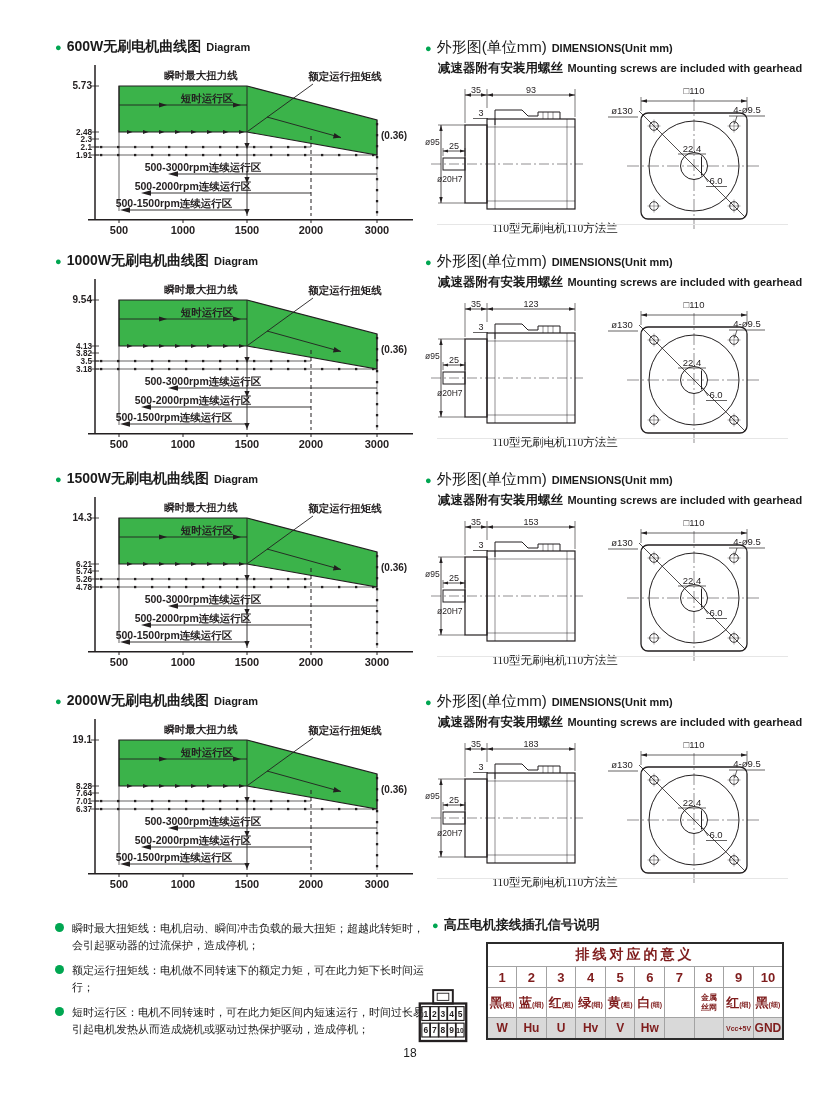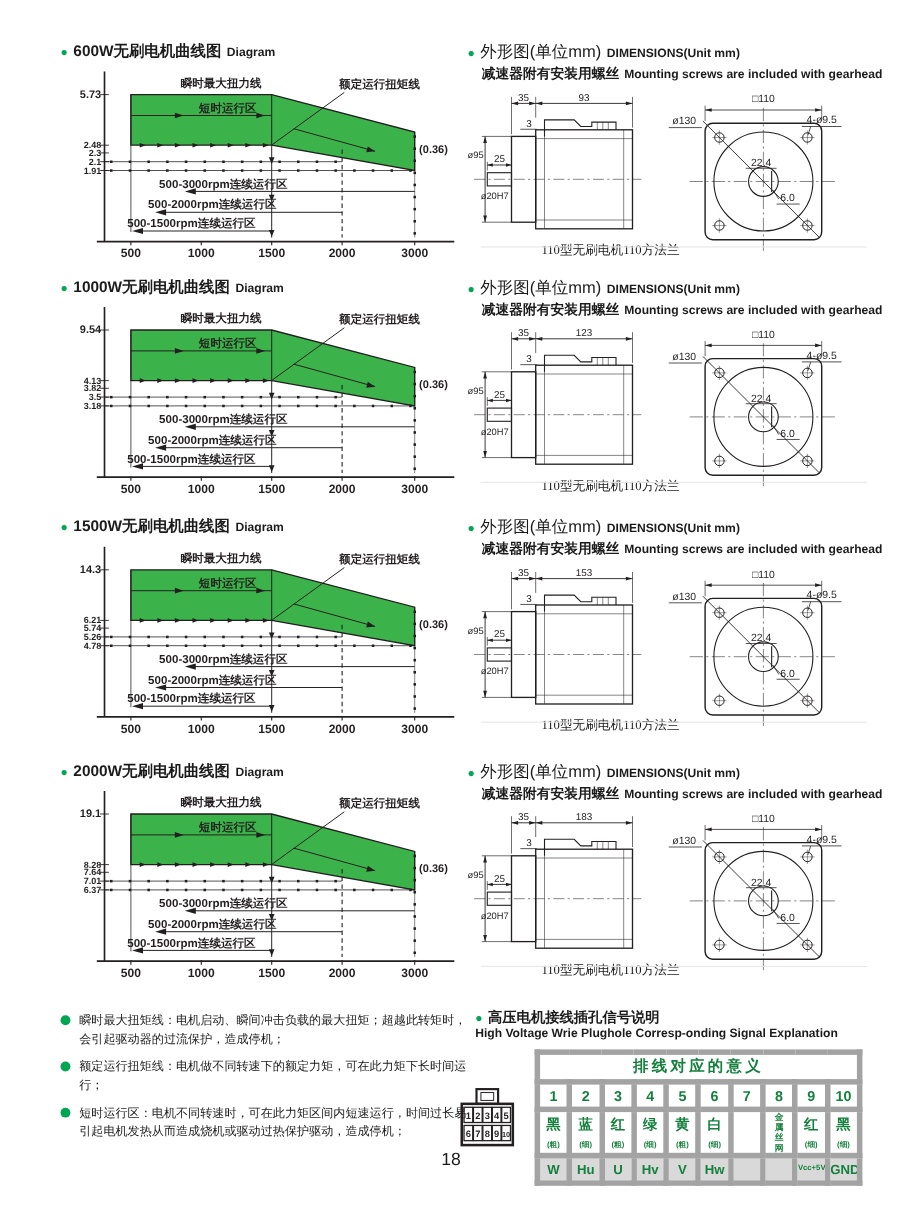--- a/index.html
+++ b/index.html
@@ -24,30 +24,30 @@
   .notes{position:absolute;left:55px;top:920px;width:376px;}
   .note{position:relative;padding-left:17px;font-size:11px;line-height:1.5;margin-bottom:9px;}
   .note .bullet{position:absolute;left:0;top:3px;width:9px;height:9px;border-radius:50%;}
   .signal{position:absolute;left:418px;top:916px;width:380px;}
   .signal .sec-head{margin-left:14px;}
   .sig-cn{font-weight:bold;font-size:13px;}
   .sig-en{font-weight:bold;font-size:11px;margin-left:14px;}
   .conn{position:absolute;left:0;top:72px;}
   .sig-table{border-collapse:collapse;table-layout:fixed;width:298px;
              border:2px solid #2b2b2b;margin:8px 0 0 68px;}
-  .sig-table td{border:5px solid #a3a3a3;text-align:center;vertical-align:middle;
-                padding:0;color:#15803d;overflow:hidden;}
+  .sig-table td{border:1px solid #a3a3a3;text-align:center;vertical-align:middle;
+                padding:0;color:#7f1d1d;overflow:hidden;}
   .sig-table .tt{font-size:14px;font-weight:bold;height:22px;letter-spacing:3px;}
   .sig-table .num{font-size:13px;font-weight:bold;height:20px;}
   .sig-table .wc{height:29px;font-size:13px;font-weight:bold;}
   .sig-table .csub{font-size:7px;font-weight:bold;}
   .sig-table .mesh{font-size:8px;font-weight:bold;line-height:1.15;word-break:break-all;padding:0 5px;}
   .sig-table .sigr{font-size:12px;font-weight:bold;height:20px;background:#d9d9d9;}
   .sig-table .vcc{font-size:7px;}
-  .pagenum{position:absolute;left:0;right:0;top:1046px;text-align:center;font-size:16px;}
+  .pagenum{position:absolute;left:0;right:0;top:1046px;text-align:center;font-size:12px;}
 </style>
 </head>
 <body>
 
 <div class="page">
   <div id="rows">
       <div class="row" style="top: 38px;">
         <div class="chart-block">
           <div class="sec-head">
             <span class="dot" style="color: rgb(0, 166, 81);">●</span>
@@ -825,21 +825,20 @@
       <div class="note"><span class="bullet" style="background: rgb(0, 166, 81);"></span><span class="ntext">瞬时最大扭矩线：电机启动、瞬间冲击负载的最大扭矩；超越此转矩时，会引起驱动器的过流保护，造成停机；</span></div>
       <div class="note"><span class="bullet" style="background: rgb(0, 166, 81);"></span><span class="ntext">额定运行扭矩线：电机做不同转速下的额定力矩，可在此力矩下长时间运行；</span></div>
       <div class="note"><span class="bullet" style="background: rgb(0, 166, 81);"></span><span class="ntext">短时运行区：电机不同转速时，可在此力矩区间内短速运行，时间过长易引起电机发热从而造成烧机或驱动过热保护驱动，造成停机；</span></div>
     </div>
 
   <div class="signal">
     <div class="sec-head">
       <span class="dot" id="sigdot" style="color: rgb(0, 166, 81);">●</span>
       <span class="sig-cn">高压电机接线插孔信号说明</span>
     </div>
-    <div class="sig-en">High Voltage Wrie Plughole Corresp-onding Signal Explanation</div>
     <div class="conn" id="conn">
         <svg viewBox="0 0 56 62" width="50" height="56">
           <rect x="17" y="2" width="22" height="15" fill="none" stroke="#231f20" stroke-width="2.2"></rect>
           <rect x="21.5" y="5.5" width="13" height="8" fill="none" stroke="#231f20" stroke-width="1"></rect>
           <rect x="2" y="17" width="52" height="42" fill="none" stroke="#231f20" stroke-width="2.6"></rect>
           <rect x="4.3" y="20.5" width="8.9" height="15.5" fill="none" stroke="#231f20" stroke-width="1.3"></rect>
           <text x="8.75" y="32" font-size="9.5" text-anchor="middle" font-weight="bold" fill="#231f20">1</text>
           <rect x="13.899999999999999" y="20.5" width="8.9" height="15.5" fill="none" stroke="#231f20" stroke-width="1.3"></rect>
           <text x="18.349999999999998" y="32" font-size="9.5" text-anchor="middle" font-weight="bold" fill="#231f20">2</text>
           <rect x="23.5" y="20.5" width="8.9" height="15.5" fill="none" stroke="#231f20" stroke-width="1.3"></rect>

